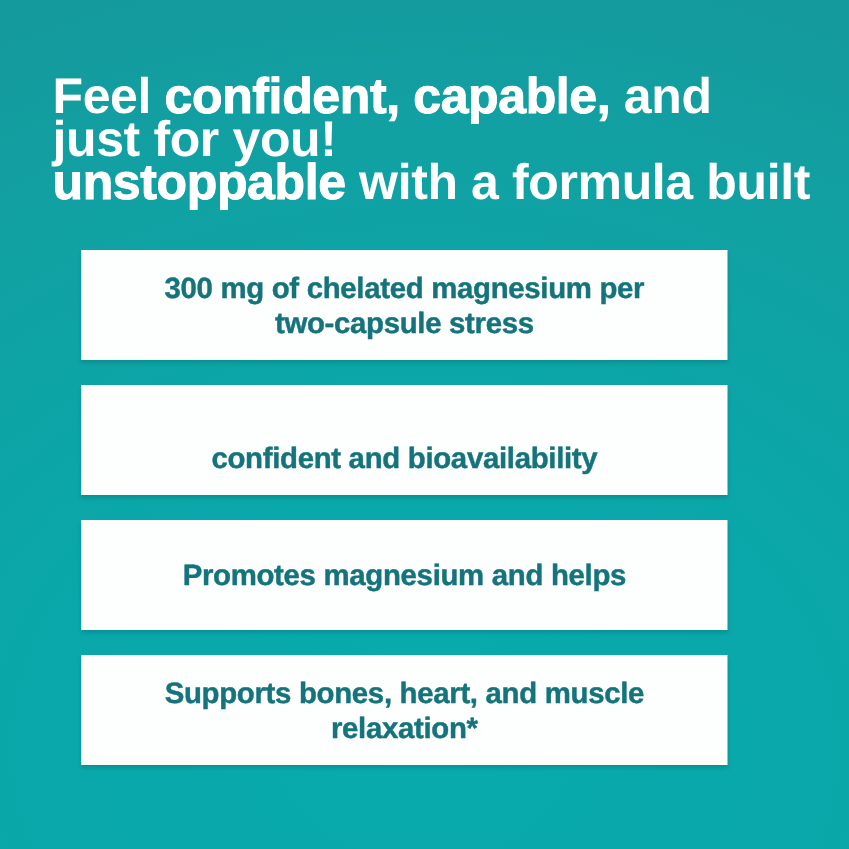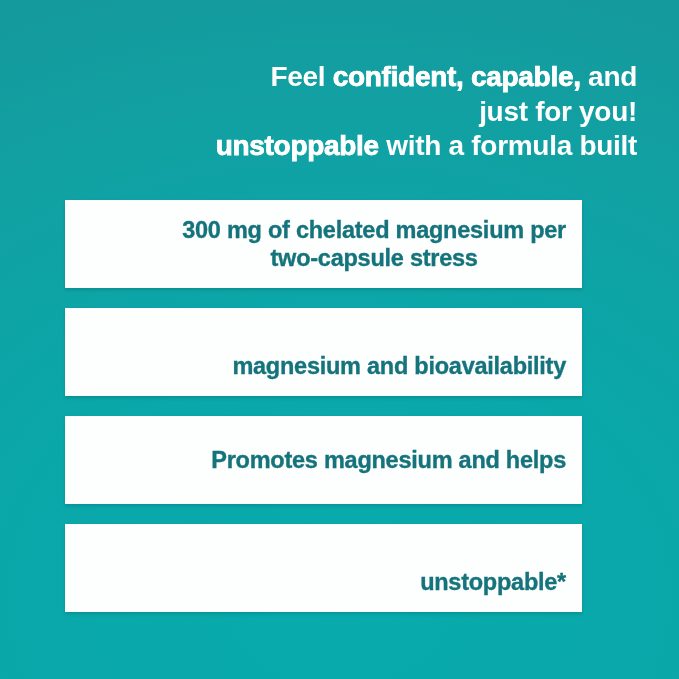--- a/index.html
+++ b/index.html
@@ -23,23 +23,23 @@
       radial-gradient(ellipse 120% 95% at 50% 88%, #08abad 0%, #0aa7a9 42%, #12a0a2 78%, #14999c 100%);
     overflow: hidden;
   }
 
   
   .headline {
     position: absolute;
     left: 0;
     right: 0;
     top: 60px;
-    text-align: right;
+    text-align: left;
     color: #ffffff;
-    font-size: 28px;
+    font-size: 40px;
     line-height: 34.5px;
     letter-spacing: -0.3px;
     padding: 0 42px;
     box-sizing: border-box;
     -webkit-font-smoothing: antialiased;
   }
   .hl-line {
     display: block;
     white-space: nowrap;
   }
@@ -61,21 +61,21 @@
     width: 553px;
   }
   .card {
     width: 517px;
     height: 88px;
     margin-bottom: 20px;
     background: #fdfefe;
     box-shadow: 0 2px 3px rgba(0, 58, 62, 0.20);
     display: flex;
     align-items: center;
-    justify-content: flex-end;
+    justify-content: center;
     box-sizing: border-box;
     padding: 0 16px;
   }
   .card:last-child {
     margin-bottom: 0;
   }
   .card-text {
     color: #15737c;
     font-size: 23.5px;
     line-height: 28px;
@@ -107,32 +107,32 @@
     <div class="card">
       <div class="card-text">
         <span>300 mg of chelated magnesium per</span><br>
         <span>two-capsule stress</span>
       </div>
     </div>
 
     <div class="card">
       <div class="card-text">
         <br>
-        <span>magnesium and bioavailability</span>
+        <span>confident and bioavailability</span>
       </div>
     </div>
 
     <div class="card">
       <div class="card-text">
         <span>Promotes magnesium and helps</span><br>
       </div>
     </div>
 
     <div class="card">
       <div class="card-text">
-        <br>
-        <span>unstoppable*</span>
+        <span>Supports bones, heart, and muscle</span><br>
+        <span>relaxation*</span>
       </div>
     </div>
 
   </div>
 
 </div>
 
 </body></html>

